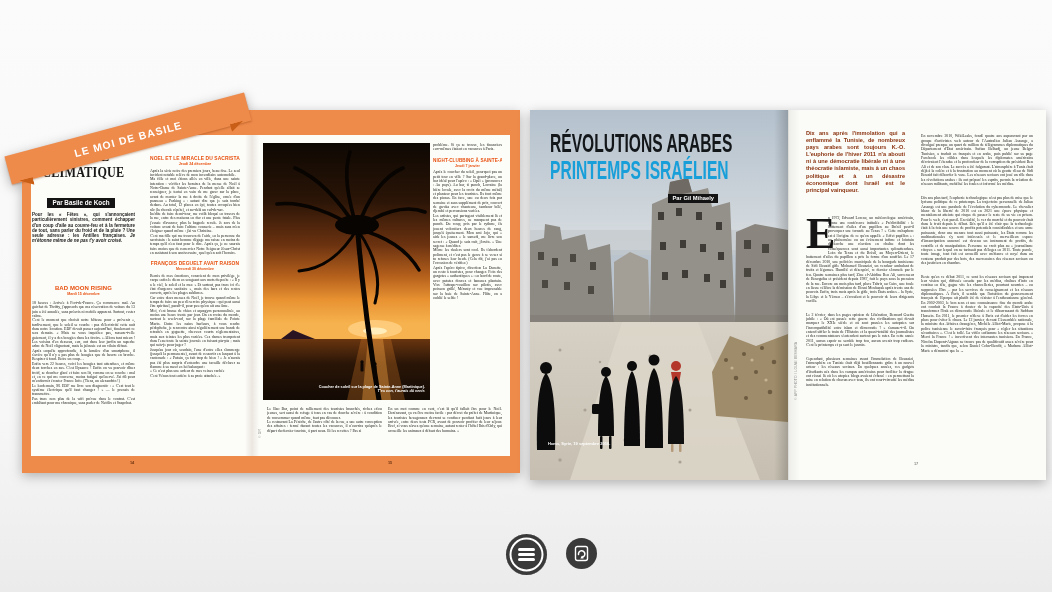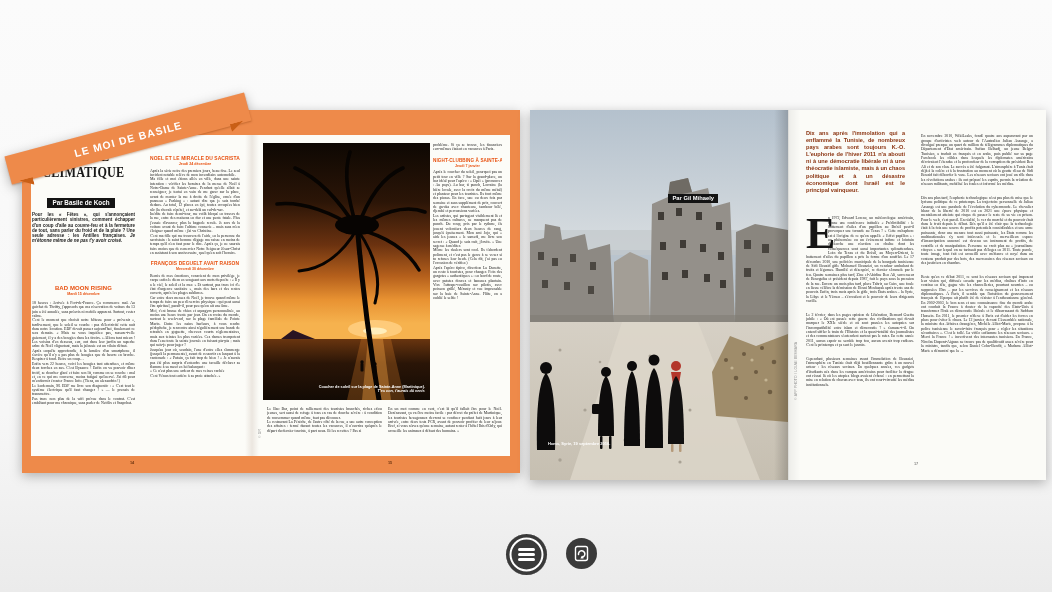--- a/index.html
+++ b/index.html
@@ -308,20 +308,24 @@
           <path d="M115,338 C115,298 117,266 124,258 C131,266 133,298 133,338 Z"></path>
         </g>
         <g>
           <circle cx="146" cy="256" r="5" fill="#b3372b"></circle>
           <path d="M141,262 L151,262 L149,274 L143,274 Z" fill="#b3372b"></path>
           <path d="M138,334 C138,300 140,272 146,266 C152,272 154,300 154,334 Z" fill="#111010"></path>
           <rect x="141" y="334" width="2.5" height="8" rx="1" fill="#b59a7a"></rect>
             <rect x="149" y="334" width="2.5" height="8" rx="1" fill="#b59a7a"></rect>
         </g>
       </svg>
+      <div class="abs mag-title">
+        <div class="mag-title-line t-black">RÉVOLUTIONS ARABES</div>
+        <div class="mag-title-line t-blue">PRINTEMPS ISRAÉLIEN</div>
+      </div>
       <div class="abs byline-wrap2">
         <span class="byline-bar2">Par Gil Mihaely</span>
       </div>
       <div class="abs homs-caption">Homs, Syrie, 19 septembre 2016.</div>
     </div>
 
     <div id="text-page" class="abs">
       <div class="abs standfirst">Dix ans après l'immolation qui a enflammé la Tunisie, de nombreux pays arabes sont toujours K.-O. L'euphorie de l'hiver 2011 n'a abouti ni à une démocratie libérale ni à une théocratie islamiste, mais à un chaos politique et à un désastre économique dont Israël est le principal vainqueur.</div>
       <div class="abs jbody clip" id="rcol1">
         <p><span class="dropcap">E</span><span>n 1972, Edward Lorenz, un météorologue américain, donne une conférence intitulée « Prédictibilité : le battement d'ailes d'un papillon au Brésil peut-il provoquer une tornade au Texas ? » Cette métaphore est à l'origine de ce qu'on appelle « l'effet papillon » : un phénomène ou un événement infime et lointain déclenche une réaction en chaîne dont les conséquences sont aussi importantes qu'inattendues. Loin du Texas et du Brésil, au Moyen-Orient, le battement d'ailes du papillon a pris la forme d'un soufflet. Le 17 décembre 2010, une policière municipale de la bourgade tunisienne de Sidi Bouzid gifle Mohamed Bouazizi, un vendeur ambulant de fruits et légumes. Humilié et désespéré, ce dernier s'immole par le feu. Quatre semaines plus tard, Zine el-Abidine Ben Ali, successeur de Bourguiba et président depuis 1987, fuit le pays sous la pression de la rue. Encore un mois plus tard, place Tahrir, au Caire, une foule en liesse célèbre la démission de Hosni Moubarak après trente ans de pouvoir. Enfin, trois mois après la gifle, trois États arabes – la Syrie, la Libye et le Yémen – s'écroulent et le pouvoir de leurs dirigeants vacille.</span></p>

